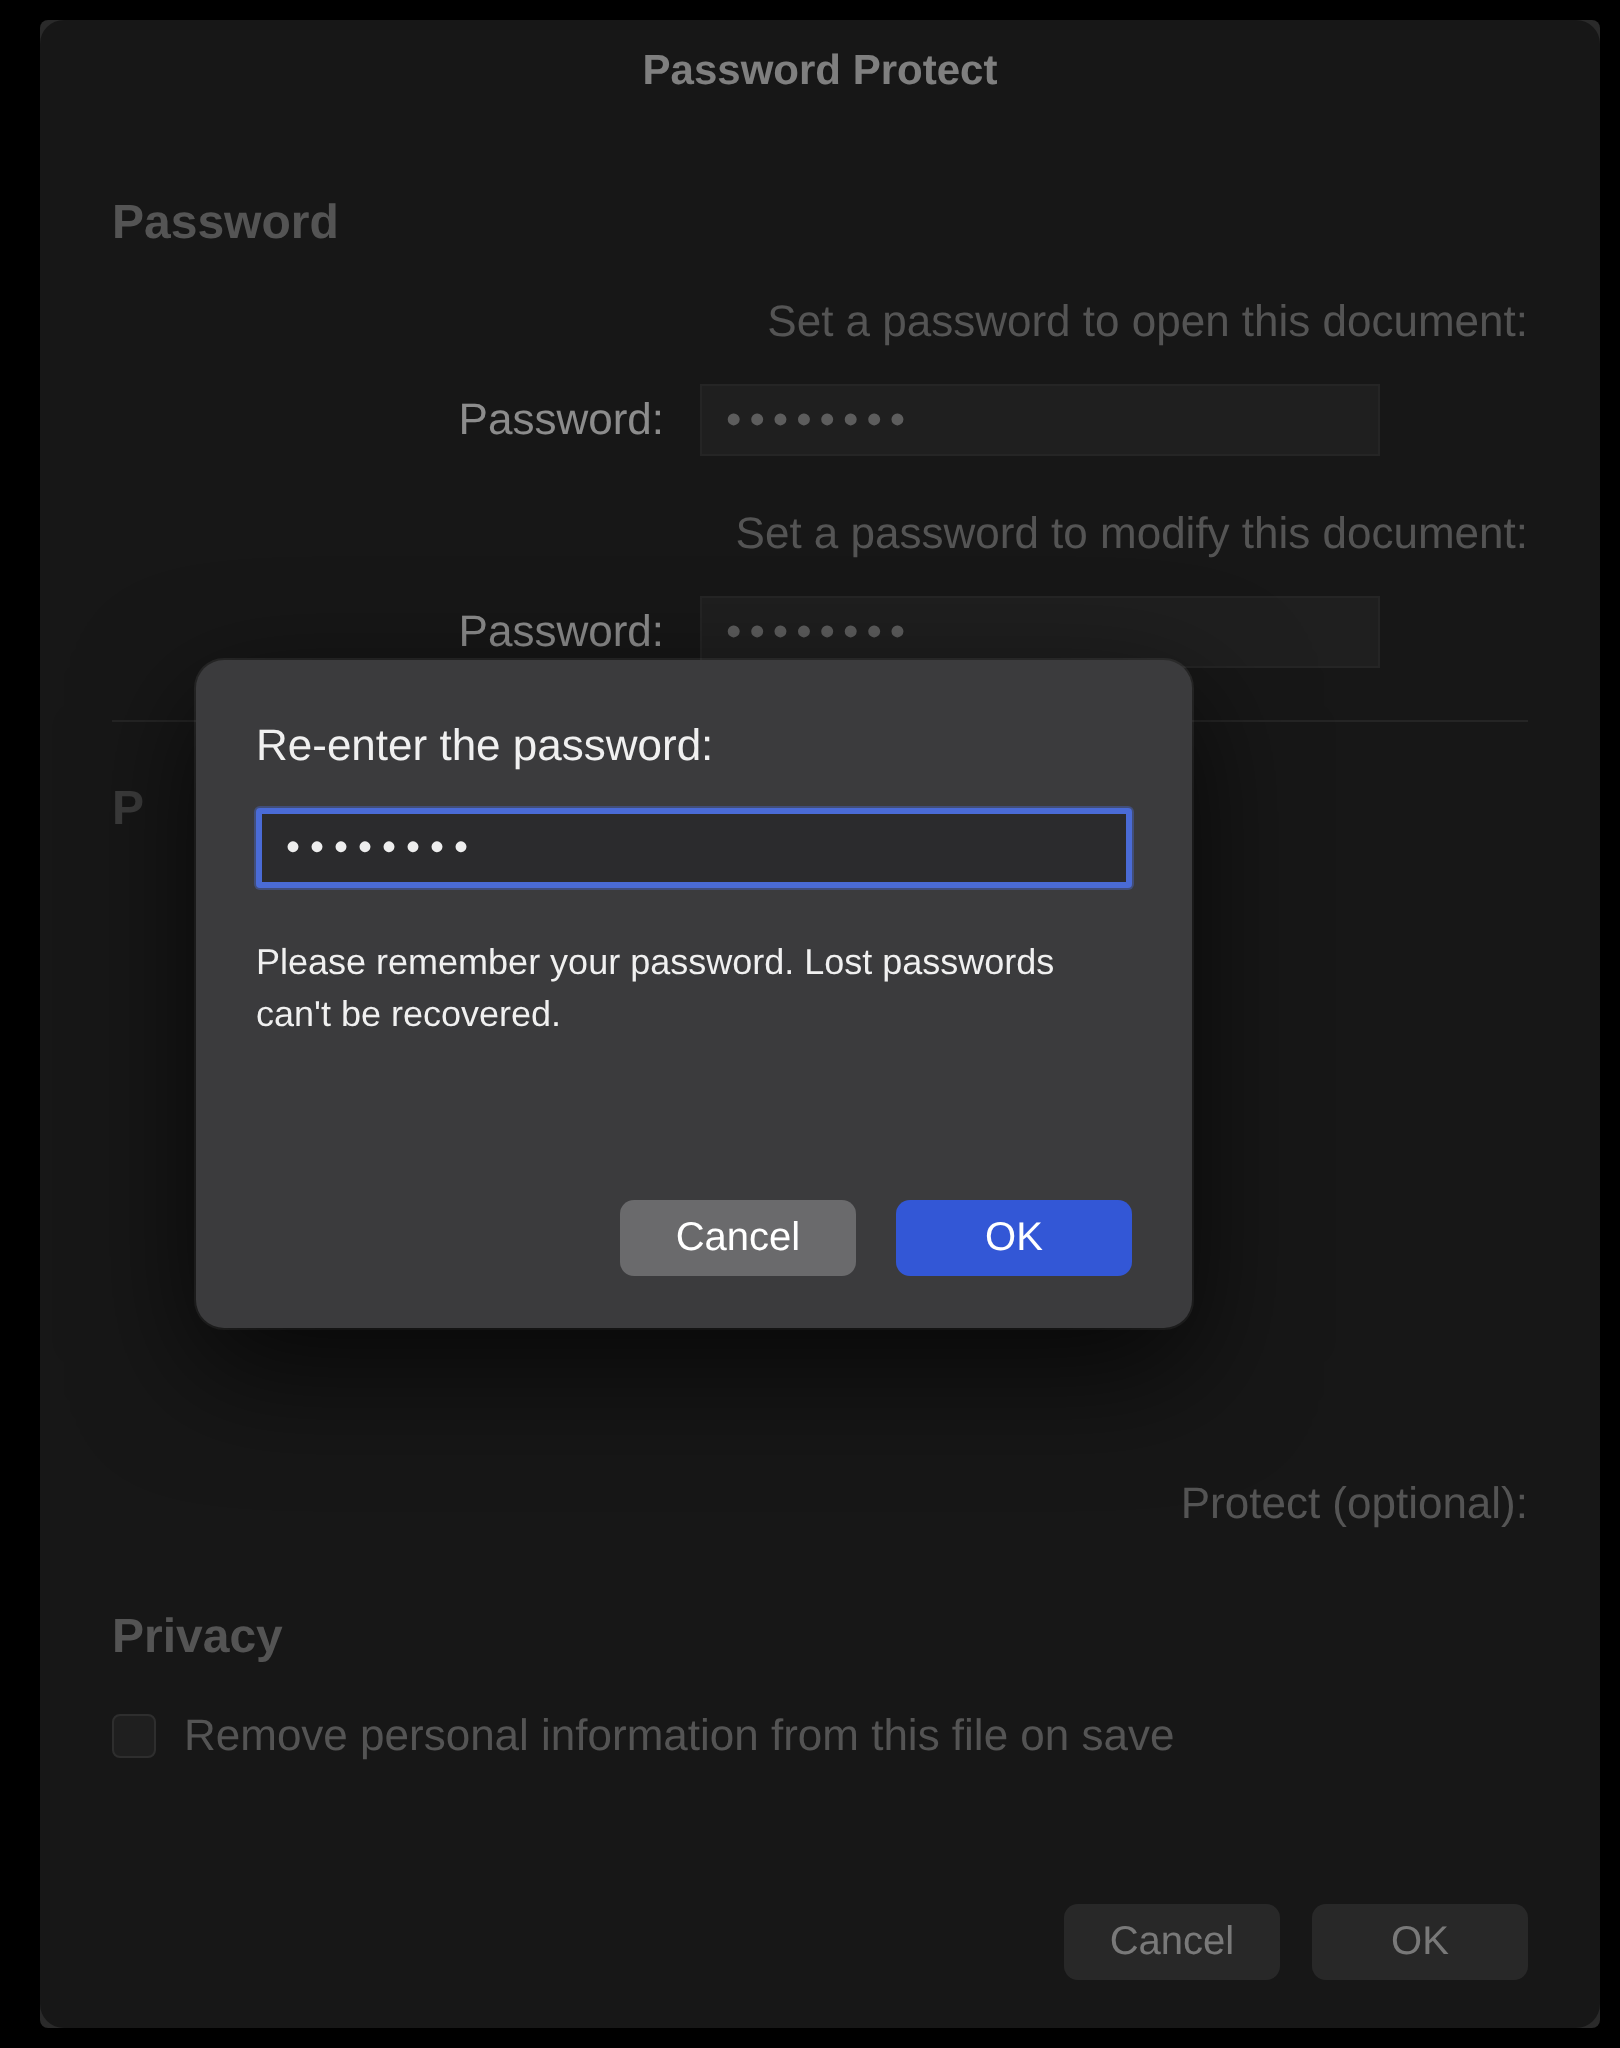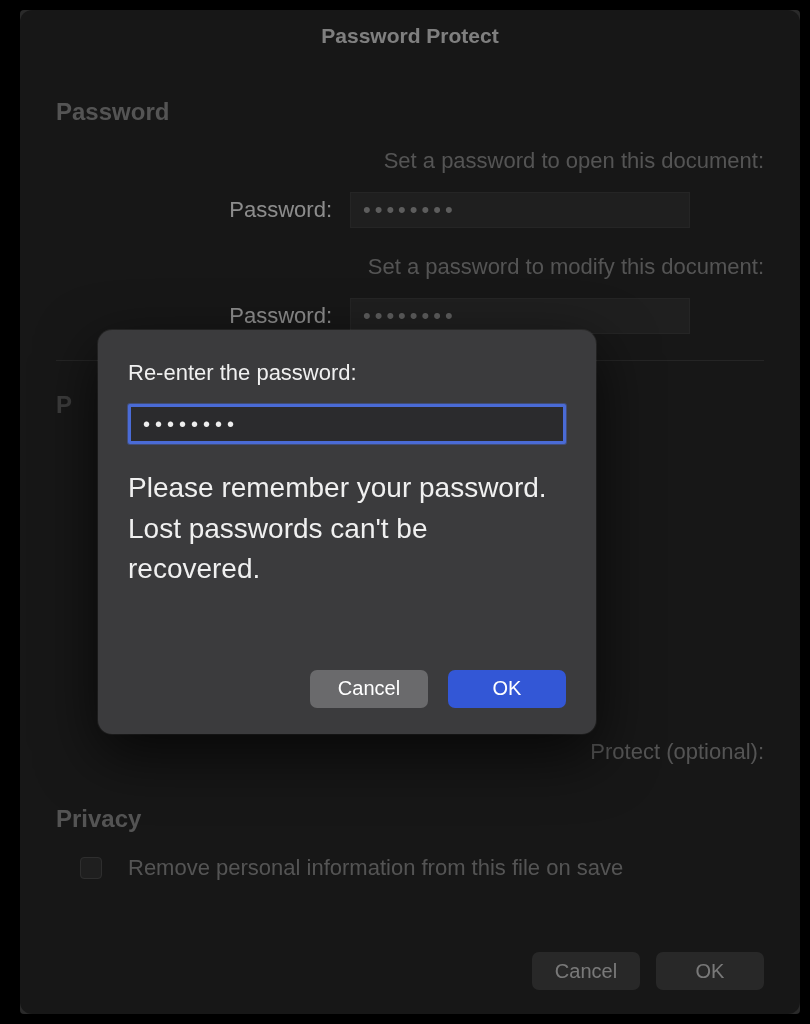--- a/index.html
+++ b/index.html
@@ -87,23 +87,21 @@
       height: 1px;
       background: #444;
       margin: 10px 0 30px 0;
     }
     .privacy-section {
       margin-top: 40px;
     }
     .checkbox-row {
       display: flex;
       align-items: center;
-      margin-left: 24px;
       margin-top: 18px;
-      gap: 12px;
     }
     .checkbox {
       width: 22px;
       height: 22px;
       background: #3a3a3a;
       border: 1px solid #555;
       border-radius: 4px;
       margin-right: 14px;
       flex-shrink: 0;
     }
@@ -161,21 +159,21 @@
       border: 3px solid #4a6bd6;
       border-radius: 2px;
       color: #eee;
       font-size: 20px;
       padding: 4px 12px;
       letter-spacing: 5px;
       outline: none;
       box-shadow: 0 0 0 1px rgba(74,107,214,0.4);
     }
     .modal-help {
-      font-size: 28px;
+      font-size: 18px;
       color: #f0f0f0;
       margin-top: 24px;
       line-height: 1.45;
     }
     .modal-buttons {
       display: flex;
       justify-content: flex-end;
       gap: 20px;
       margin-top: 80px;
     }

